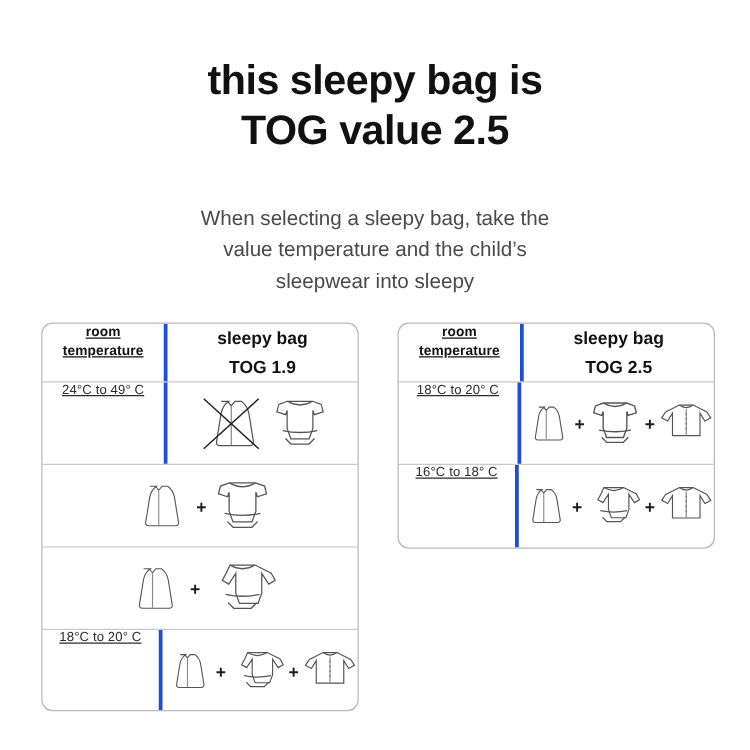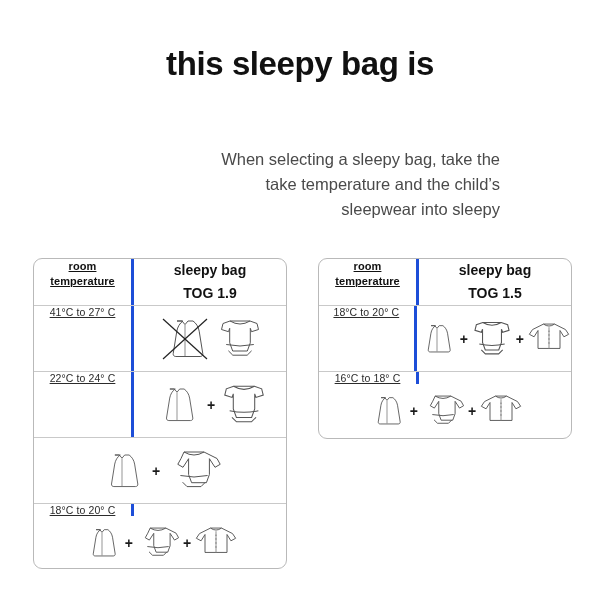--- a/index.html
+++ b/index.html
@@ -19,42 +19,42 @@
     font-size: 33px;
     line-height: 40px;
     font-weight: 700;
     letter-spacing: -0.4px;
     color: #111111;
   }
   .title .ln { display: block; }
 
   .subtitle {
     position: absolute;
-    left: 100px; top: 147px; width: 400px;
-    text-align: right;
+    left: 100px; top: 163px; width: 400px;
+    text-align: center;
     font-size: 16.5px;
     line-height: 25px;
     font-weight: 400;
     color: #4a4a4a;
   }
   .subtitle .ln { display: block; }
 
   
   .tbl {
     position: absolute;
     border: 1px solid #b9b9b9;
     border-radius: 9px;
     background: #fff;
     overflow: hidden;
   }
   .tbl-left  { left: 33px;  top: 258px; width: 254px; height: 311px; }
   .tbl-right { left: 318px; top: 258px; width: 254px; height: 181px; }
 
   .trow { display: flex; width: 100%; border-bottom: 1px solid #c9c9c9; }
-  .trow:last-child { border-bottom: none; flex-direction: column; }
+  .trow:last-child { border-bottom: none; }
 
   .tbl-left  .trow.head { height: 47px; }
   .tbl-left  .trow.body { height: 66px; }
   .tbl-right .trow.head { height: 47px; }
   .tbl-right .trow.body { height: 66px; }
 
   .cell-temp {
     width: 100px;
     border-right: 3px solid #1d4ed8;
     display: flex; align-items: flex-start; justify-content: center;
@@ -90,45 +90,46 @@
   .gw svg { display: block; }
   .crossmark { position: absolute; left: 0; top: 0; }
 </style>
 </head>
 <body>
 
 <div class="page">
 
   <div class="title">
     <span class="ln">this sleepy bag is</span>
+    <span class="ln">TOG value 2.5</span>
   </div>
 
   <div class="subtitle">
     <span class="ln">When selecting a sleepy bag, take the</span>
-    <span class="ln">take temperature and the child’s</span>
+    <span class="ln">value temperature and the child’s</span>
     <span class="ln">sleepwear into sleepy</span>
   </div>
 
   <div class="tbl tbl-left">
 
     <div class="trow head">
       <div class="cell-temp">
         <div>
           <span class="ln">room</span><br>
           <span class="ln">temperature</span>
         </div>
       </div>
       <div class="cell-items">
         <span class="ln">sleepy bag</span>
         <span class="ln">TOG 1.9</span>
       </div>
     </div>
 
     <div class="trow body">
-      <div class="cell-temp">41°C to 27° C</div>
+      <div class="cell-temp">24°C to 49° C</div>
       <div class="cell-items">
         <span class="gw">
           <svg width="54" height="54" viewBox="0 0 54 54" fill="none" stroke="#555" stroke-width="1">
             <path d="M19 9 h5 l3 3.6 l3 -3.6 h5 c3.2 2.2 5.4 5.8 6.2 10.2 l3.6 22.5 c0.2 1.6 -0.9 2.8 -2.6 2.8 h-24.4 c-1.7 0 -2.8 -1.2 -2.6 -2.8 l3.6 -22.5 c0.8 -4.4 3 -8 6.2 -10.2 z"></path>
             <line x1="27" y1="13" x2="27" y2="44" stroke="#888"></line>
           </svg>
           <svg class="crossmark" width="54" height="54" viewBox="0 0 54 54" stroke="#222" stroke-width="1.2">
             <line x1="5" y1="7" x2="49" y2="47"></line>
             <line x1="49" y1="7" x2="5" y2="47"></line>
           </svg>
@@ -138,21 +139,20 @@
             <path d="M12 7 h20 l7 2.5 l1.5 6 l-7 2.2 l-1.2 -3.4 v14.5 l-3 8.2 h-14.6 l-3 -8.2 v-14.5 l-1.2 3.4 l-7 -2.2 l1.5 -6 z"></path>
             <path d="M12 7 q10 6 20 0"></path>
             <path d="M8.2 30.5 q13.8 3 27.6 0"></path>
             <path d="M10.4 36.8 l4.4 4.4 h14.4 l4.4 -4.4"></path>
           </svg>
         </span>
       </div>
     </div>
 
     <div class="trow body">
-      <div class="cell-temp">22°C to 24° C</div>
       <div class="cell-items">
         <span class="gw">
           <svg width="48" height="54" viewBox="0 0 54 54" fill="none" stroke="#555" stroke-width="1">
             <path d="M19 9 h5 l3 3.6 l3 -3.6 h5 c3.2 2.2 5.4 5.8 6.2 10.2 l3.6 22.5 c0.2 1.6 -0.9 2.8 -2.6 2.8 h-24.4 c-1.7 0 -2.8 -1.2 -2.6 -2.8 l3.6 -22.5 c0.8 -4.4 3 -8 6.2 -10.2 z"></path>
             <line x1="27" y1="13" x2="27" y2="44" stroke="#888"></line>
           </svg>
         </span>
         <span class="plus">+</span>
         <span class="gw">
           <svg width="46" height="52" viewBox="0 0 44 50" fill="none" stroke="#555" stroke-width="1">
@@ -223,21 +223,21 @@
 
     <div class="trow head">
       <div class="cell-temp">
         <div>
           <span class="ln">room</span><br>
           <span class="ln">temperature</span>
         </div>
       </div>
       <div class="cell-items">
         <span class="ln">sleepy bag</span>
-        <span class="ln">TOG 1.5</span>
+        <span class="ln">TOG 2.5</span>
       </div>
     </div>
 
     <div class="trow body">
       <div class="cell-temp">18°C to 20° C</div>
       <div class="cell-items" style="gap:3px;">
         <span class="gw">
           <svg width="40" height="48" viewBox="0 0 54 54" fill="none" stroke="#555" stroke-width="1.2">
             <path d="M19 9 h5 l3 3.6 l3 -3.6 h5 c3.2 2.2 5.4 5.8 6.2 10.2 l3.6 22.5 c0.2 1.6 -0.9 2.8 -2.6 2.8 h-24.4 c-1.7 0 -2.8 -1.2 -2.6 -2.8 l3.6 -22.5 c0.8 -4.4 3 -8 6.2 -10.2 z"></path>
             <line x1="27" y1="13" x2="27" y2="44" stroke="#888"></line>

